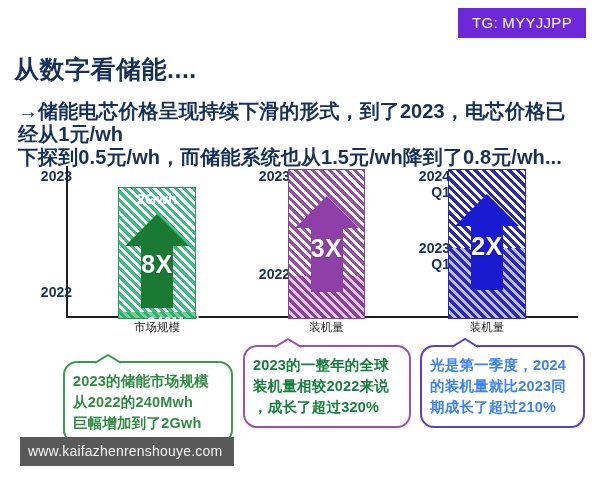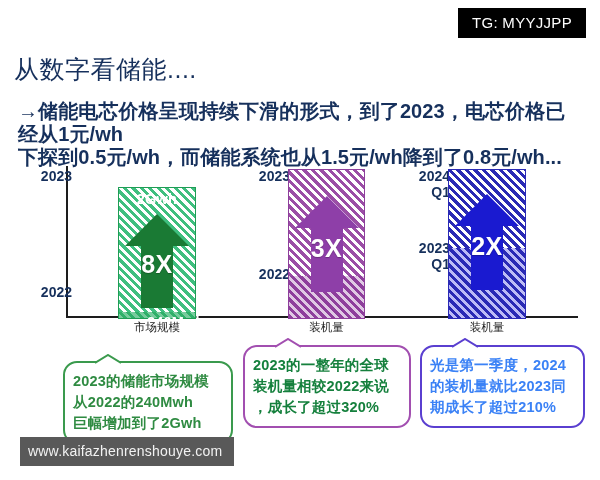--- a/index.html
+++ b/index.html
@@ -7,38 +7,38 @@
     width:600px;height:480px;overflow:hidden;
     background:#ffffff;
     font-family:"Liberation Sans","DejaVu Sans",sans-serif;
     position:relative;
   }
   #root{position:absolute;inset:0;}
 
   
   .tg-badge{
     position:absolute;left:458px;top:8px;
-    background:#000000;color:#ffffff;
+    background:#6d28d9;color:#ffffff;
     font-size:15px;letter-spacing:.3px;
     padding:6px 14px 7px 14px;
     white-space:nowrap;
     font-family:"Liberation Sans",sans-serif;
   }
   .url-badge{
     position:absolute;left:20px;top:437px;
     background:#595959;color:#f2f2f2;
     font-size:14px;letter-spacing:.2px;
     padding:6px 12px 7px 8px;
     white-space:nowrap;
   }
 
   
   .title{
     position:absolute;left:14px;top:53px;
-    color:#16305c;font-size:25px;font-weight:normal;
+    color:#16305c;font-size:25px;font-weight:bold;
     letter-spacing:.5px;white-space:nowrap;
   }
   .subtitle{
     position:absolute;left:18px;top:100px;width:566px;
     color:#16305c;font-size:20px;font-weight:bold;
     line-height:23px;letter-spacing:.1px;
   }
 
   
   .chart{

